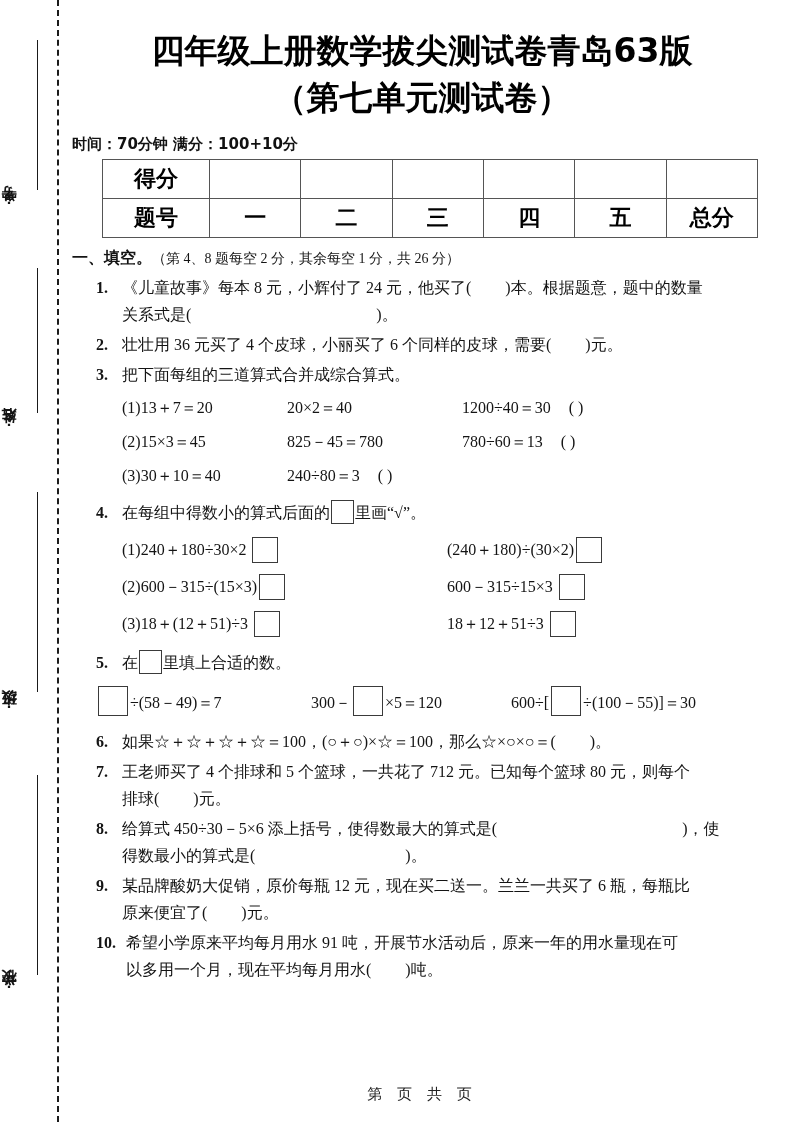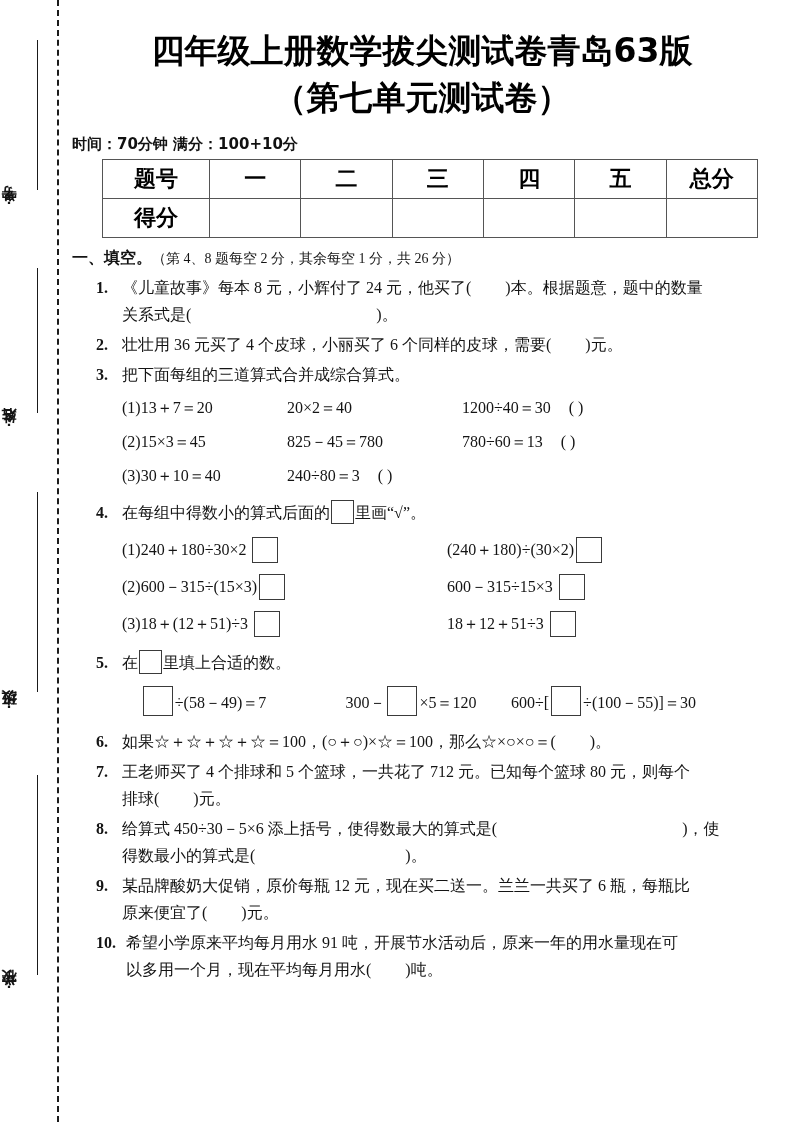--- a/index.html
+++ b/index.html
@@ -187,21 +187,20 @@
     background: #fff;
   }
 
   .fill-row {
     display: flex;
     margin-top: 10px;
     padding-left: 24px;
     font-size: 16px;
     align-items: center;
     white-space: nowrap;
-    text-align: center;
   }
   .fill-row .f1 { width: 215px; flex: 0 0 215px; }
   .fill-row .f2 { width: 200px; flex: 0 0 200px; }
   .fill-row .f3 { flex: 0 0 auto; }
 
   .footer {
     position: absolute;
     left: 0;
     top: 1085px;
     width: 700px;
@@ -232,37 +231,37 @@
   <div class="title-block">
     <div class="title-line">四年级上册数学拔尖测试卷青岛63版</div>
     <div class="title-line">（第七单元测试卷）</div>
   </div>
 
   <div class="exam-meta">时间：70分钟  满分：100+10分</div>
 
   <table class="score-table">
     <tbody>
         <tr>
+      <td class="head-cell">得分</td>
+      <td></td>
+      <td></td>
+      <td></td>
+      <td></td>
+      <td></td>
+      <td></td>
+    </tr>
+    <tr>
       <td class="head-cell">题号</td>
       <td>一</td>
       <td>二</td>
       <td>三</td>
       <td>四</td>
       <td>五</td>
       <td>总分</td>
     </tr>
-    <tr>
-      <td class="head-cell">得分</td>
-      <td></td>
-      <td></td>
-      <td></td>
-      <td></td>
-      <td></td>
-      <td></td>
-    </tr>
   </tbody>
     </table>
 
   <div class="section-head">
     <span>一、填空。</span><span class="points">（第 4、8 题每空 2 分，其余每空 1 分，共 26 分）</span>
   </div>
 
   <div class="q">
     <div class="q-num">1.</div>
     <div class="q-body">
@@ -390,13 +389,14 @@
   </div>
 
   <div class="q">
     <div class="q-num wide">10.</div>
     <div class="q-body">
       <div class="q-line">希望小学原来平均每月用水 91 吨，开展节水活动后，原来一年的用水量现在可</div>
       <div class="q-line"><span>以多用一个月，现在平均每月用水(</span><span class="blank-sm"></span><span>)吨。</span></div>
     </div>
   </div>
 
+  <div class="footer">第 页 共 页</div>
 </div>
 
 </body></html>

